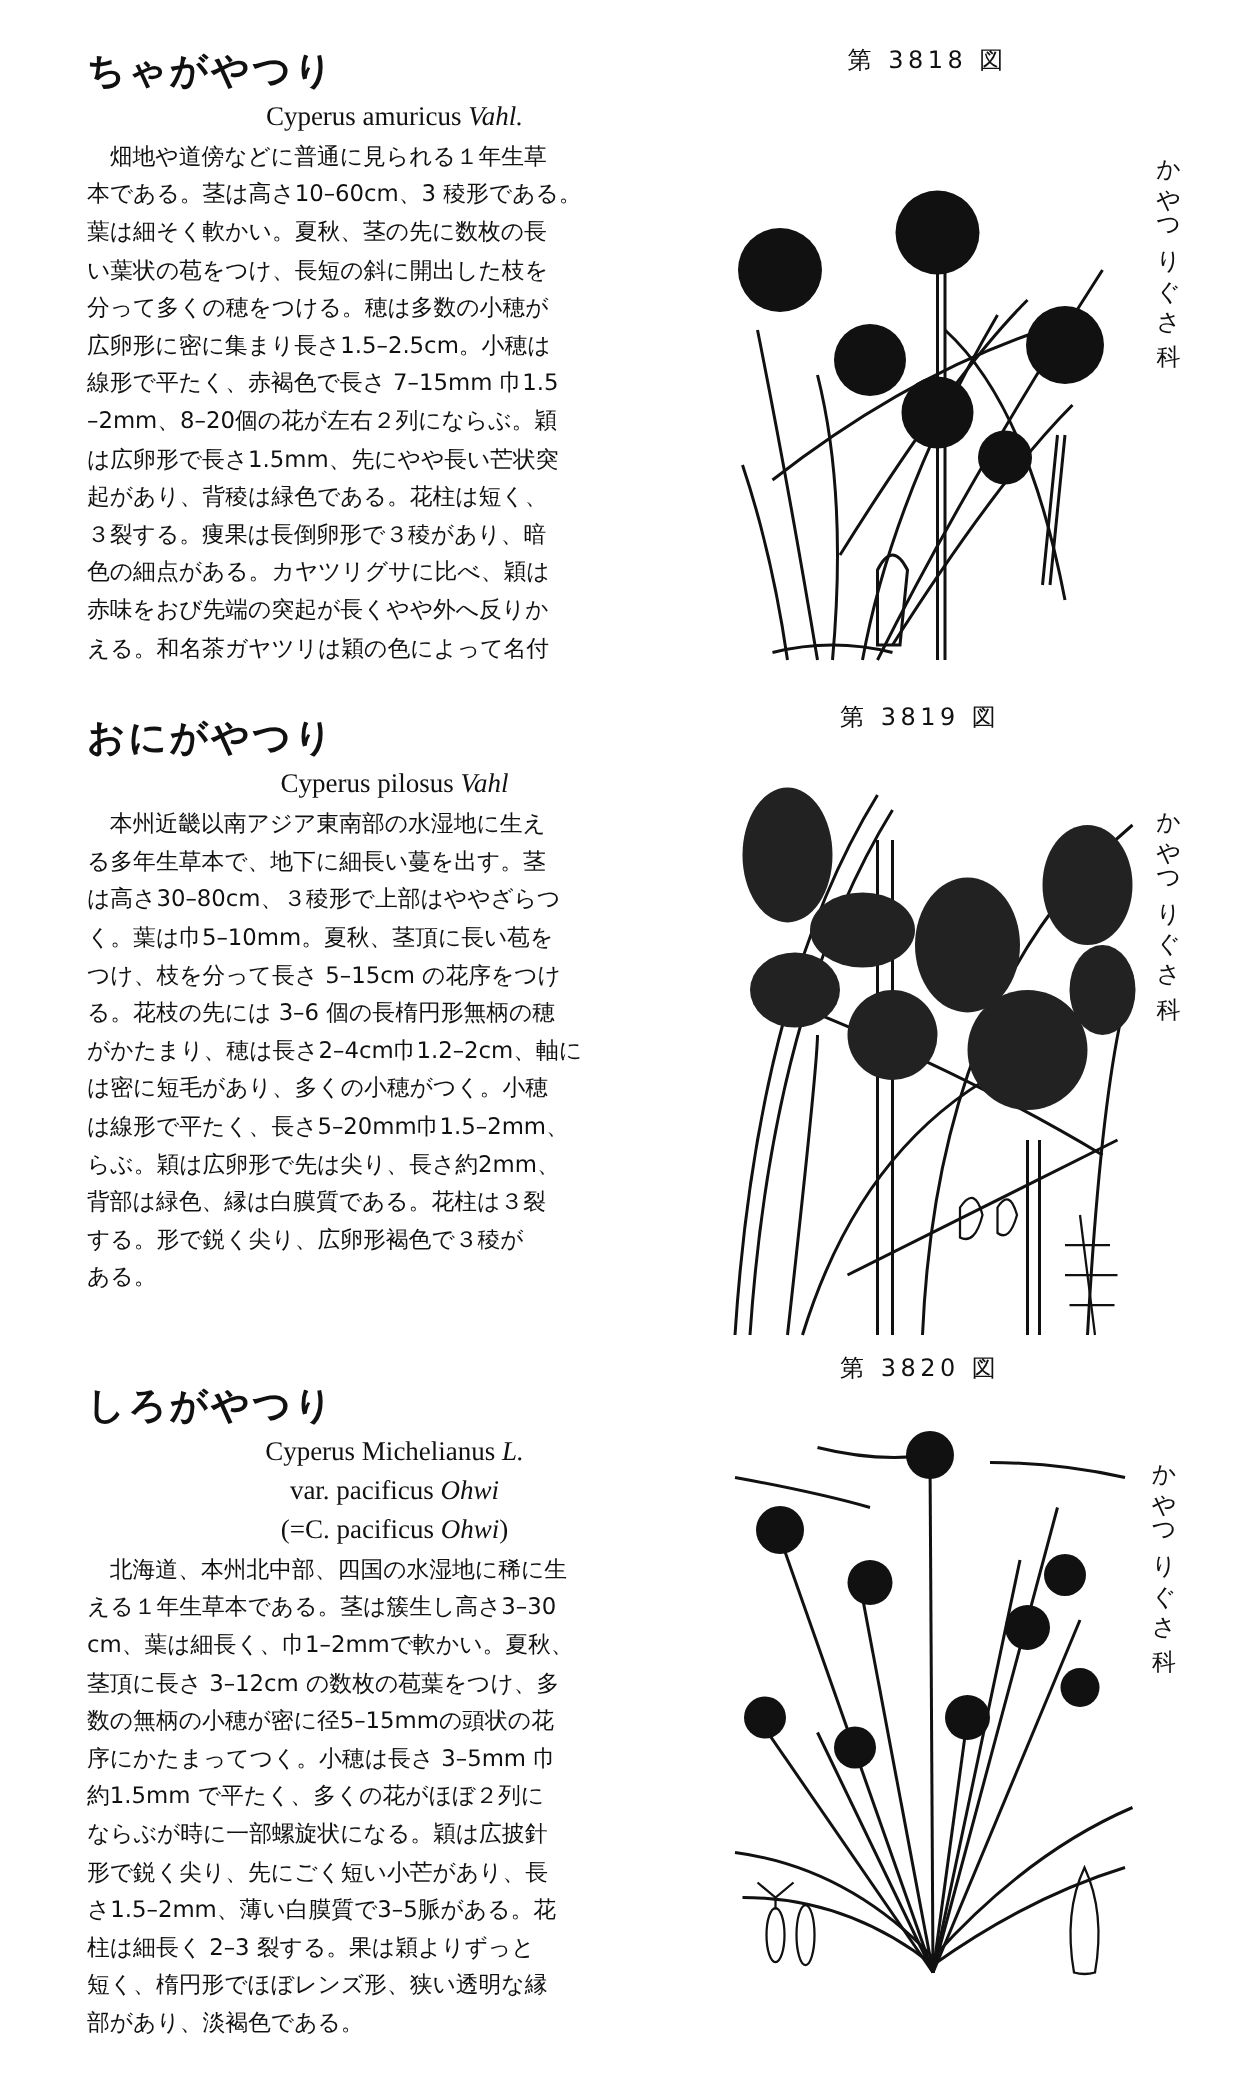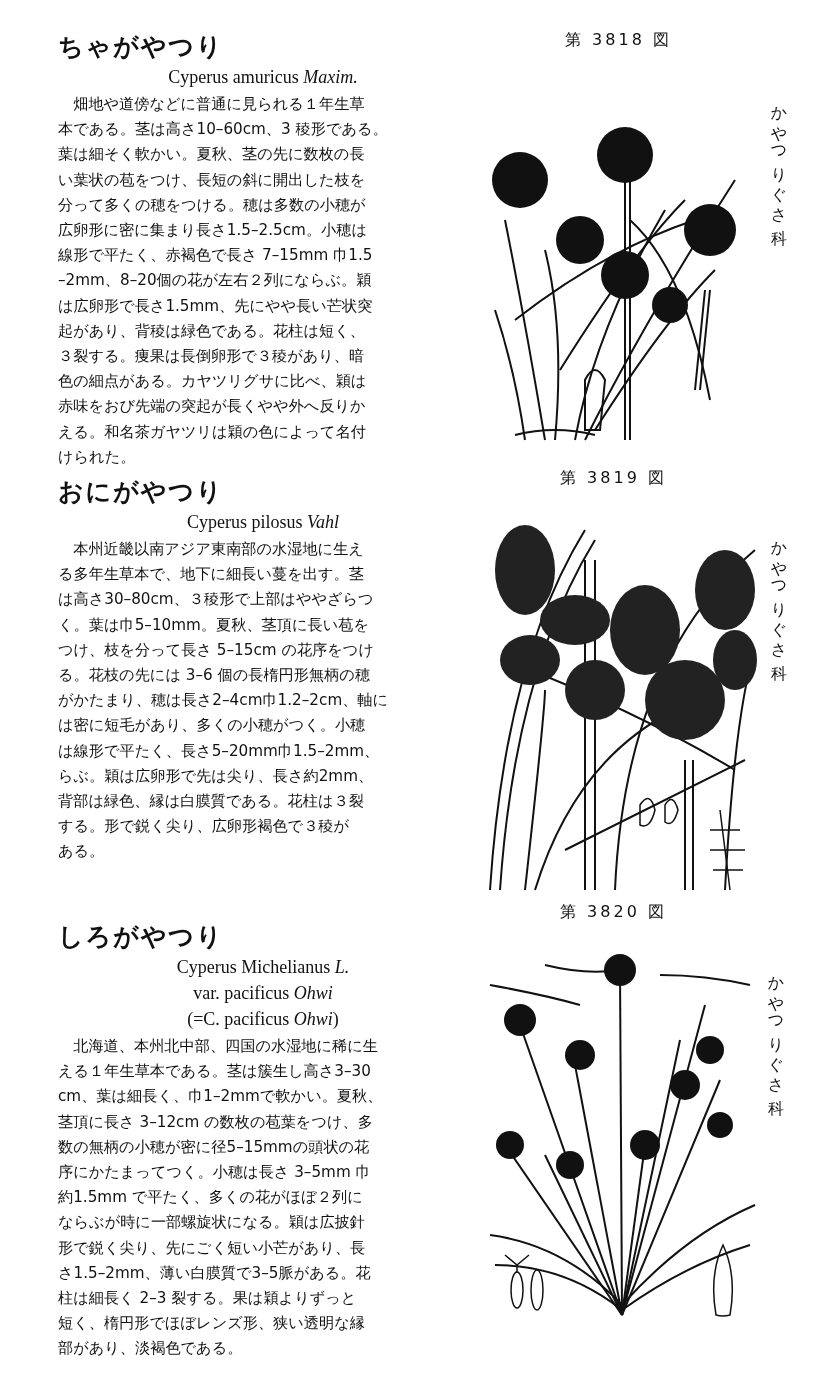--- a/index.html
+++ b/index.html
@@ -14,38 +14,37 @@
   .family-label { position: absolute; writing-mode: vertical-rl; font-size: 16px; letter-spacing: 2px; font-family: "DejaVu Sans", sans-serif; }
   .figure { position: absolute; }
   .page-number { position: absolute; right: 55px; top: 1436px; font-weight: bold; font-size: 20px; font-family: "Liberation Serif", serif; }
 </style>
 </head>
 <body>
 
 <div class="left-col" style="top:30px;">
   <h2 class="entry-title">ちゃがやつり</h2>
   <div class="sci-name">
-    <span>Cyperus amuricus </span><i>Maxim.</i>
+    <span>Cyperus amuricus </span><i>Vahl.</i>
   </div>
   <div class="body-text">
     <span class="line">　畑地や道傍などに普通に見られる１年生草</span>
     <span class="line">本である。茎は高さ10–60cm、3 稜形である。</span>
     <span class="line">葉は細そく軟かい。夏秋、茎の先に数枚の長</span>
     <span class="line">い葉状の苞をつけ、長短の斜に開出した枝を</span>
     <span class="line">分って多くの穂をつける。穂は多数の小穂が</span>
     <span class="line">広卵形に密に集まり長さ1.5–2.5cm。小穂は</span>
     <span class="line">線形で平たく、赤褐色で長さ 7–15mm 巾1.5</span>
     <span class="line">–2mm、8–20個の花が左右２列にならぶ。穎</span>
     <span class="line">は広卵形で長さ1.5mm、先にやや長い芒状突</span>
     <span class="line">起があり、背稜は緑色である。花柱は短く、</span>
     <span class="line">３裂する。痩果は長倒卵形で３稜があり、暗</span>
     <span class="line">色の細点がある。カヤツリグサに比べ、穎は</span>
     <span class="line">赤味をおび先端の突起が長くやや外へ反りか</span>
     <span class="line">える。和名茶ガヤツリは穎の色によって名付</span>
-    <span class="line">けられた。</span>
   </div>
 </div>
 
 <div class="fig-label" style="left:565px; top:30px;">第 3818 図</div>
 <div class="family-label" style="left:768px; top:95px;">かやつりぐさ科</div>
 
 <svg class="figure" style="left:485px; top:70px;" width="280" height="385" viewBox="0 0 280 385">
   <g stroke="#111" fill="none" stroke-width="2">
     <path d="M140 370 L140 100"></path>
       <path d="M145 370 L145 100"></path>

